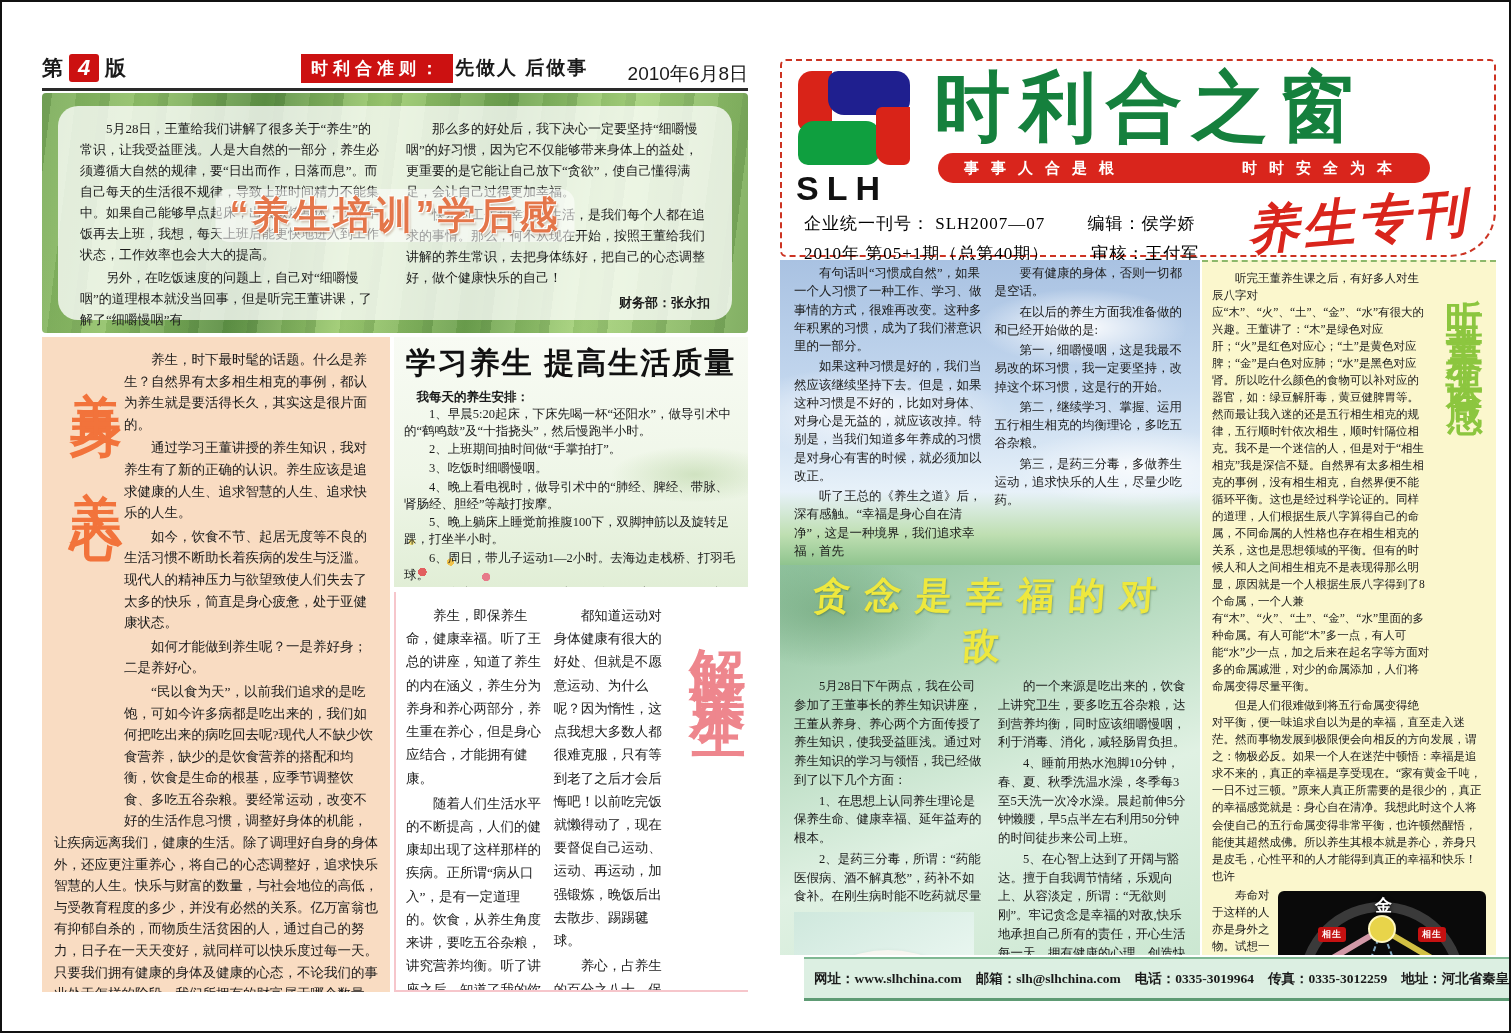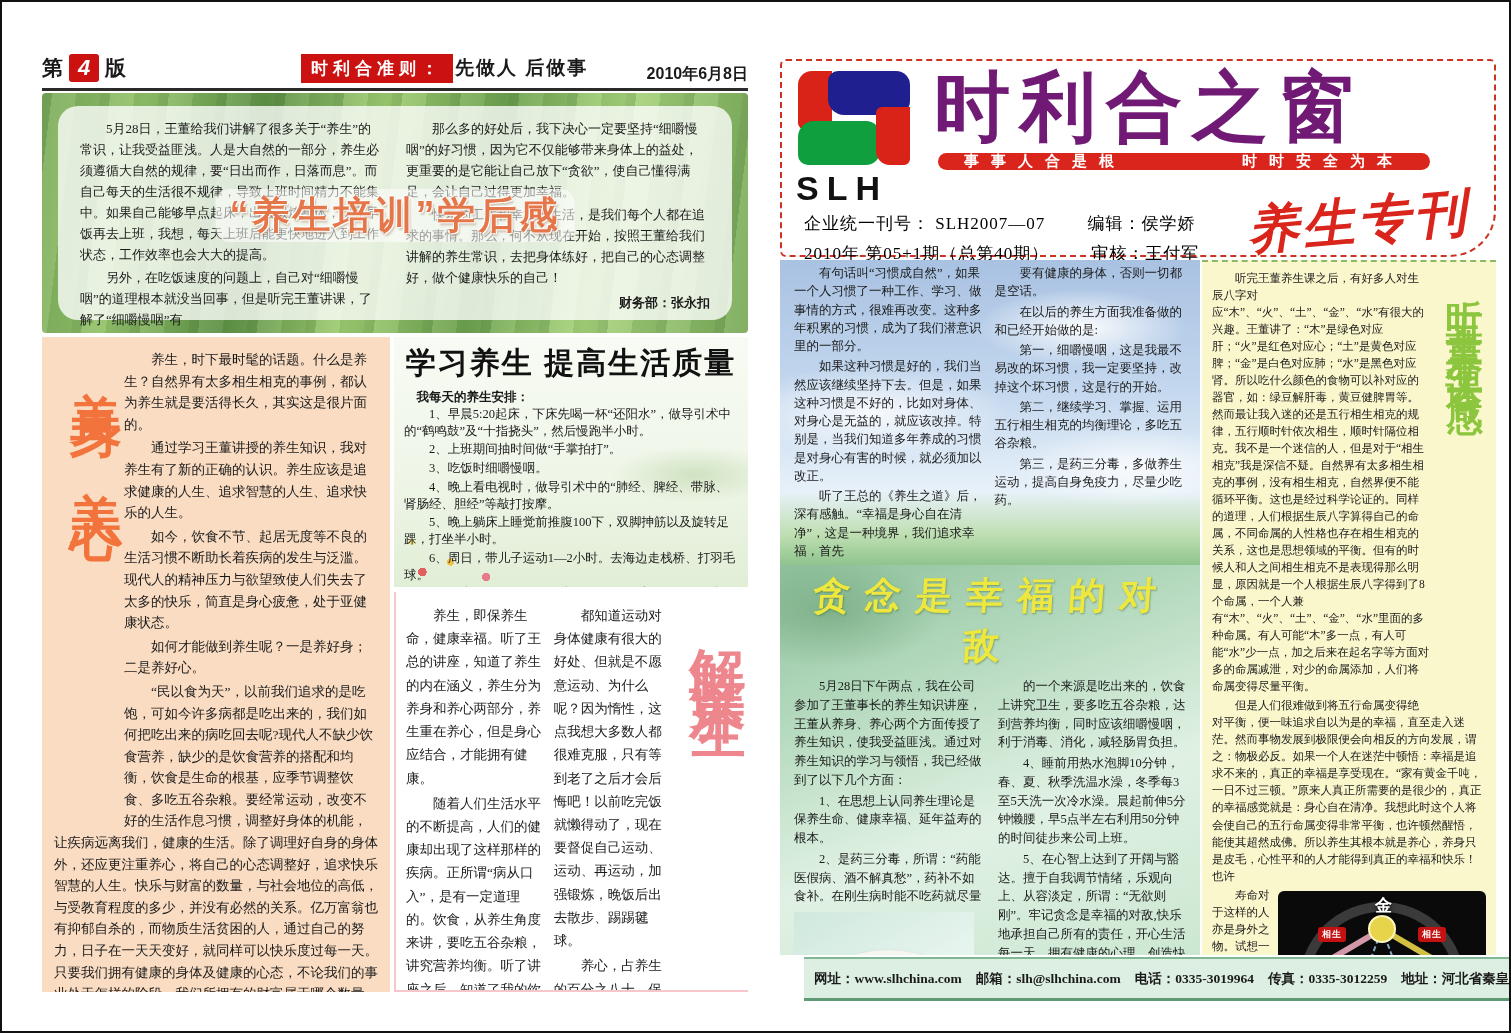--- a/index.html
+++ b/index.html
@@ -14,21 +14,21 @@
 
   
   .lp-header { left:40px; top:46px; width:706px; height:40px; border-bottom:3px solid #2a2a2a;
     display:flex; align-items:center; font-family:"Liberation Sans",sans-serif; }
   .page-badge { display:flex; align-items:center; gap:6px; font-size:21px; font-weight:bold; }
   .page-num { display:inline-block; width:30px; height:28px; background:#cc1111; color:#fff;
     font-size:22px; font-weight:bold; text-align:center; line-height:28px; border-radius:3px; font-style:italic; }
   .motto-wrap { display:flex; align-items:center; gap:2px; margin-left:175px; }
   .motto-label { background:#cc1111; color:#fff; font-size:17px; font-weight:bold; padding:3px 10px; letter-spacing:5px; }
   .motto-text { font-size:19px; font-weight:bold; letter-spacing:2px; }
-  .lp-date { margin-left:auto; font-size:16px; font-weight:bold;margin-top:12px; }
+  .lp-date { margin-left:auto; font-size:19px; font-weight:normal;margin-top:12px; }
 
   .lp-article1 { left:40px; top:91px; width:706px; height:240px; border-radius:4px;
     background:
       repeating-linear-gradient(97deg, rgba(30,70,25,0.16) 0 10px, rgba(255,255,255,0.05) 10px 34px, rgba(60,110,40,0.14) 34px 58px),
       linear-gradient(100deg,#7fae5e 0%,#96c46e 14%,#5f9147 30%,#a3cf76 46%,#6fa251 62%,#abd680 78%,#7cab5c 100%); }
   .a1-box { position:absolute; left:16px; right:16px; top:13px; bottom:13px;
     background:rgba(255,255,255,0.78); border-radius:20px; padding:12px 22px; box-sizing:border-box; }
   .a1-cols { display:flex; gap:22px; font-size:13px; line-height:1.62; }
   .a1-col { flex:1; }
   .a1-title { position:absolute; left:50%; top:96px; transform:translateX(-50%);
@@ -68,23 +68,23 @@
   
   .rp-header { left:778px; top:57px; width:716px; height:198px; box-sizing:border-box;
     border:2px dashed #cc3322; border-radius:6px 6px 46px 6px; background:#fff; }
   .slh-logo { position:absolute; left:16px; top:10px; width:112px; height:96px; }
   .slh-a { position:absolute; left:0; top:0; width:34px; height:58px; background:#d92318; border-radius:14px 0 0 6px; }
   .slh-b { position:absolute; left:30px; top:0; width:82px; height:44px; background:#1f1f8f; border-radius:10px 14px 14px 16px; }
   .slh-c { position:absolute; left:0; top:50px; width:82px; height:44px; background:#0f9f3f; border-radius:16px 14px 14px 10px; }
   .slh-d { position:absolute; left:78px; top:36px; width:34px; height:58px; background:#d92318; border-radius:6px 0 6px 14px; }
   .slh-text { position:absolute; left:14px; top:108px; width:116px; font-family:"Liberation Sans",sans-serif;
     font-size:34px; font-weight:bold; letter-spacing:8px; color:#111; }
-  .rp-title { position:absolute; left:152px; top:-4px; font-size:76px; font-weight:bold; color:#701a75;
+  .rp-title { position:absolute; left:152px; top:-4px; font-size:76px; font-weight:bold; color:#15803d;
     letter-spacing:10px; white-space:nowrap; font-family:"Liberation Serif",serif; }
-  .rp-banner { position:absolute; left:156px; top:92px; width:492px; height:17px; background:#d9251c;
+  .rp-banner { position:absolute; left:156px; top:92px; width:492px; height:30px; background:#d9251c;
     border-radius:15px; color:#fff; display:flex; align-items:center; justify-content:space-between;
     padding:0 26px; box-sizing:border-box; font-size:15px; font-weight:bold; letter-spacing:12px; }
   .rp-info { position:absolute; left:22px; top:148px; font-family:Liberation Serif, serif;
     font-size:17px; color:#000000; line-height:30px; letter-spacing:1px; }
   .rp-info .row { display:flex; gap:42px; }
   .rp-subtitle { position:absolute; right:24px; bottom:-2px; font-size:52px; font-weight:bold; color:#d9251c;
     font-style:italic; transform:rotate(-5deg); letter-spacing:4px; }
 
   .rp-article5 { left:778px; top:258px; width:420px; height:305px; box-sizing:border-box; padding:4px 14px; overflow:hidden;
     background:
@@ -235,21 +235,21 @@
           <p>有句话叫“习惯成自然”，如果一个人习惯了一种工作、学习、做事情的方式，很难再改变。这种多年积累的习惯，成为了我们潜意识里的一部分。</p>
           <p>如果这种习惯是好的，我们当然应该继续坚持下去。但是，如果这种习惯是不好的，比如对身体、对身心是无益的，就应该改掉。特别是，当我们知道多年养成的习惯是对身心有害的时候，就必须加以改正。</p>
           <p>听了王总的《养生之道》后，深有感触。“幸福是身心自在清净”，这是一种境界，我们追求幸福，首先</p>
         </div>
       <div class="a5-col">
         <div>
             <p>要有健康的身体，否则一切都是空话。</p>
             <p>在以后的养生方面我准备做的和已经开始做的是:</p>
             <p>第一，细嚼慢咽，这是我最不易改的坏习惯，我一定要坚持，改掉这个坏习惯，这是行的开始。</p>
             <p>第二，继续学习、掌握、运用五行相生相克的均衡理论，多吃五谷杂粮。</p>
-            <p>第三，是药三分毒，多做养生运动，提高自身免疫力，尽量少吃药。</p>
+            <p>第三，是药三分毒，多做养生运动，追求快乐的人生，尽量少吃药。</p>
           </div>
 
       </div>
     </div>
   </div>
 
   <div class="abs rp-article6">
     <div class="a6-title">贪念是幸福的对敌</div>
     <div class="a6-cols">
       <div class="a6-col">

